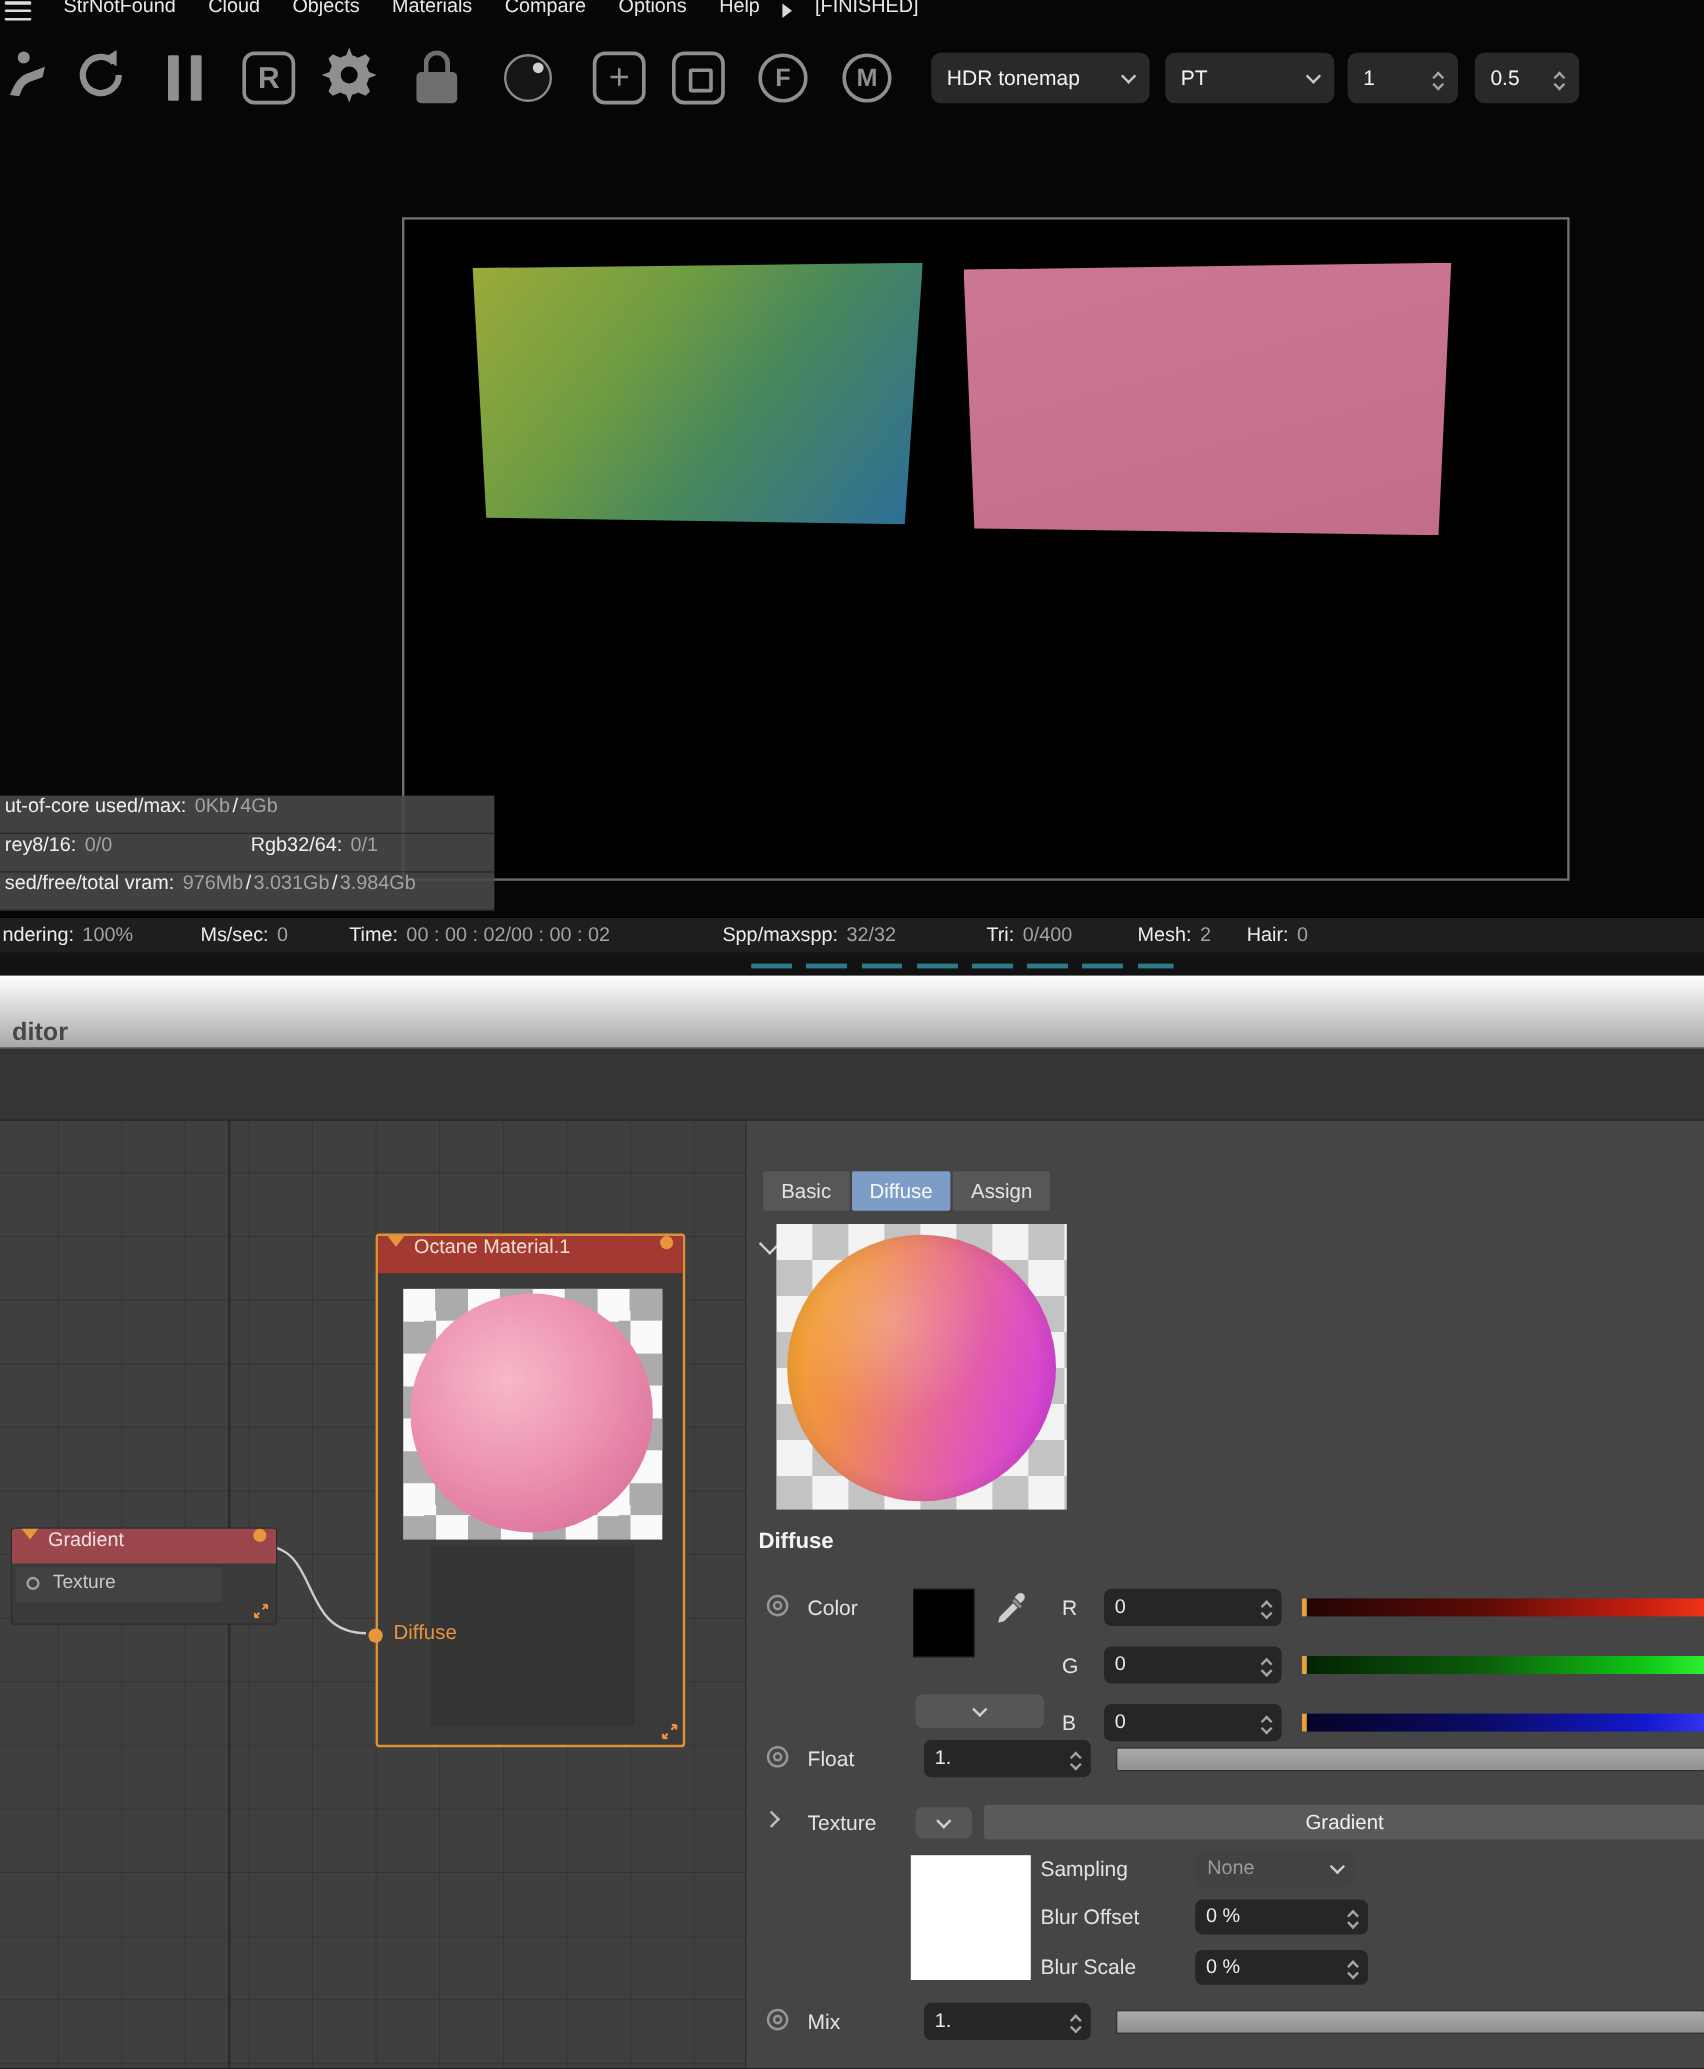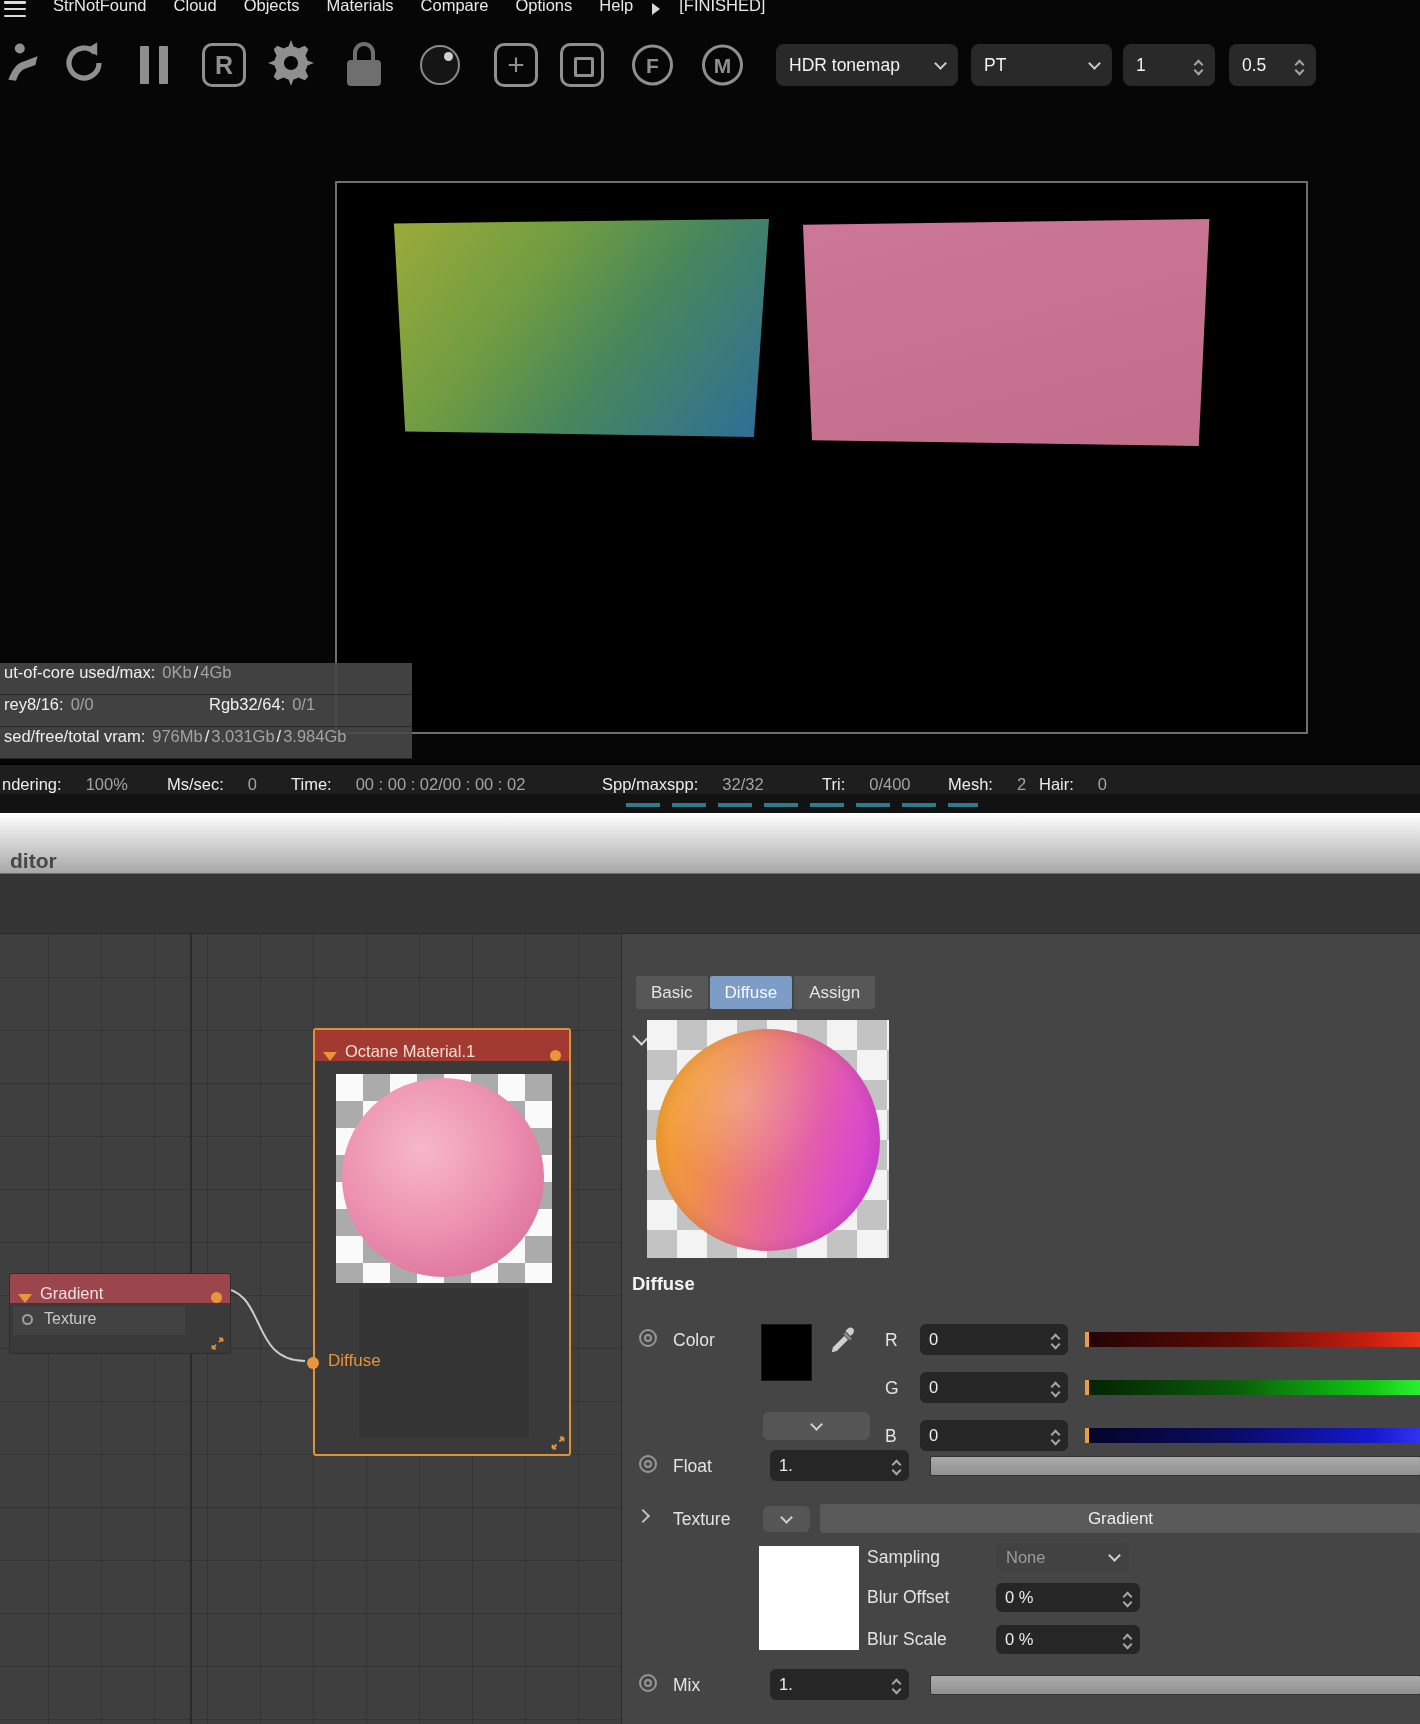--- a/index.html
+++ b/index.html
@@ -63,21 +63,21 @@
   .ov{position:absolute;left:0;width:412px;height:32px;background:rgba(72,72,72,.9);display:flex;
       align-items:flex-start;padding-left:4px;font-size:16.5px;color:#efefef;border-bottom:1px solid rgba(15,15,15,.5)}
   .ov1{top:663px}.ov2{top:695px}.ov3{top:727px}
   .teal{color:#a3a3a3}
   .ov .sp{margin:0 2px}
   .ov2 .g2{position:absolute;left:209px;display:flex;gap:7px}
   .ovgap{width:7px;display:inline-block}
 
   .statusbar{position:absolute;top:764px;left:0;right:0;height:30px;background:#1e1e1e;
              border-top:1px solid #000;font-size:16.5px;color:#ececec}
-  .sb-item{position:absolute;top:0;height:100%;display:flex;align-items:flex-end;gap:24px}
+  .sb-item{position:absolute;top:0;height:100%;display:flex;align-items:center;gap:7px}
   .sb0{left:2px}.sb1{left:167px}.sb2{left:291px}.sb3{left:602px}.sb4{left:822px}.sb5{left:948px}.sb6{left:1039px}
 
   .substrip{position:absolute;top:794px;left:0;right:0;height:19px;background:#121212}
   .frag{position:absolute;left:626px;top:9px;width:352px;height:4px;
         background:repeating-linear-gradient(90deg,#2e7a8a 0 34px,transparent 34px 46px)}
 
   
   .titlebar{position:absolute;top:813px;left:0;right:0;height:61px;background:linear-gradient(#fff,#a7a7a7);
             display:flex;align-items:flex-end;color:#474747;font-size:21px;font-weight:600;padding-left:10px;
             border-bottom:1px solid #6f6f6f}
@@ -86,21 +86,21 @@
   .ne-grid{position:absolute;top:934px;left:0;width:621px;height:790px;background-color:#3f3f3f;
       background-image:linear-gradient(to right,rgba(0,0,0,.16) 1px,transparent 1px),
                        linear-gradient(to bottom,rgba(0,0,0,.16) 1px,transparent 1px);
       background-size:53px 53px;background-position:-5px -10px;overflow:hidden}
   .axisline{position:absolute;left:190px;top:0;width:2px;height:100%;background:#2b2b2b}
   .wire-svg{position:absolute;left:0;top:0;pointer-events:none}
 
   .node{position:absolute;background:#3a3a3a;border-radius:3px}
   .node-mat{left:313px;top:94px;width:258px;height:428px;border:2px solid #dd9335}
   .node-grad{left:9px;top:339px;width:222px;height:81px;border:1px solid #2d2d2d}
-  .node-head{height:31px;display:flex;align-items:flex-end;padding:0 8px;border-radius:2px 2px 0 0}
+  .node-head{height:31px;display:flex;align-items:flex-start;padding:0 8px;border-radius:2px 2px 0 0}
   .node-mat .node-head{background:#a33a31}
   .node-grad .node-head{background:#9a464c;height:29px}
   .tri{width:0;height:0;border-left:7px solid transparent;border-right:7px solid transparent;
        border-top:9px solid #e8953c;flex:none}
   .node-title{margin-left:8px;flex:1;font-size:16.5px}
   .node-mat .node-title{color:#f4ded2}
   .node-grad .node-title{color:#f4dee2}
   .node-dot{width:11px;height:11px;border-radius:50%;background:#e8953c;flex:none}
 
   .mat-preview{position:absolute;left:21px;top:44px;width:216px;height:209px;overflow:hidden;

